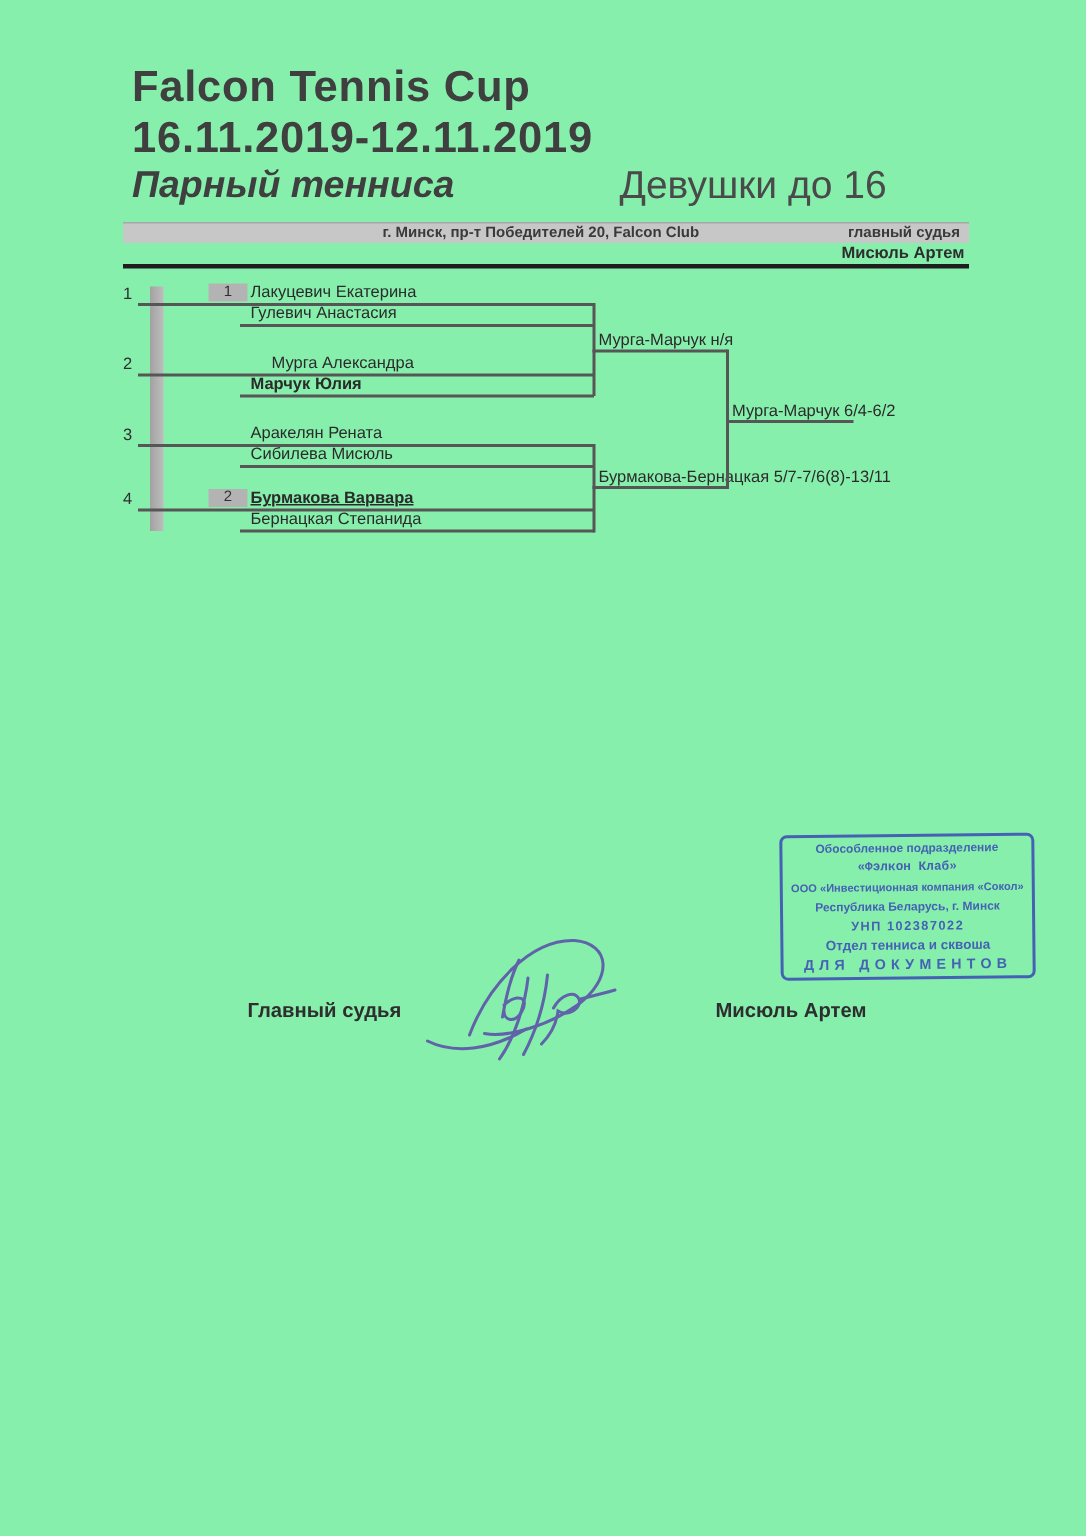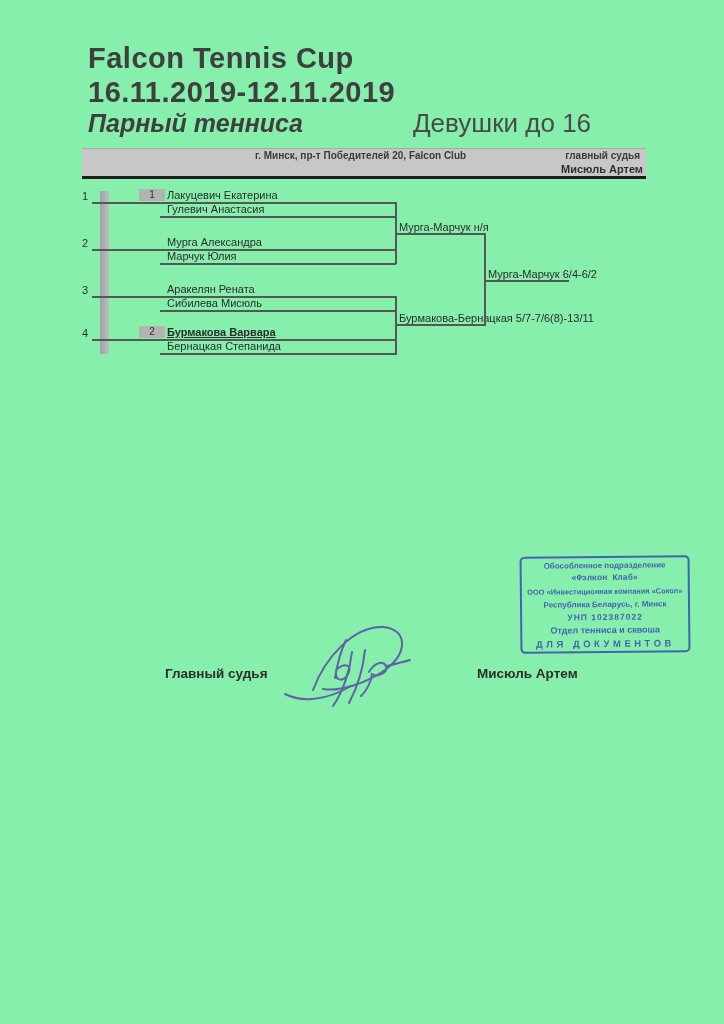--- a/index.html
+++ b/index.html
@@ -11,21 +11,21 @@
     color:#333;
   }
   .t { position:absolute; white-space:nowrap; }
   
   .title   { font-size:29px; font-weight:bold; color:#3f3f3f; letter-spacing:0.5px; }
   .dates   { font-size:29px; font-weight:bold; color:#3f3f3f; letter-spacing:0.5px; }
   .evtype  { font-size:25px; font-weight:bold; font-style:italic; color:#3f3f3f; }
   .agegrp  { font-size:26px; color:#4a4a4a; }
   
   .bar { position:absolute; left:82px; width:564px; background:#c7c7c7; }
-  .bar-top { top:148px; height:31px; border-top:1px solid #a8a8a8; }
+  .bar-top { top:148px; height:14px; border-top:1px solid #a8a8a8; }
   .bar-cols { top:180px; height:12px; }
   .bar-label { position:absolute; top:1px; font-size:10px; font-weight:bold; color:#3a3a3a; white-space:nowrap; }
   .col-label { position:absolute; top:0px; font-size:9.5px; color:#3a3a3a; white-space:nowrap; }
   .referee-row { position:absolute; left:82px; top:163px; width:561px; text-align:right;
                  font-size:11px; font-weight:bold; color:#2e2e2e; }
   .rule-thick { position:absolute; left:82px; top:176px; width:564px; height:3px; background:#1e1e1e; }
   
   .strip { position:absolute; left:100px; top:191px; width:9px; height:163px;
            background:linear-gradient(to right,#a2a2a2,#bdbdbd); }
   .num  { font-size:11px; color:#2f2f2f; }
@@ -79,22 +79,22 @@
   <div class="t num" style="left:82px; top:327px;">4</div>
 
   <div class="seedbox" style="left:139px; top:189px;">1</div>
   <div class="seedbox" style="left:139px; top:326px;">2</div>
 
   <div class="t name" style="left:167px; top:189px;">Лакуцевич Екатерина</div>
   <div class="t name" style="left:167px; top:203px;">Гулевич Анастасия</div>
   <div class="hline" style="left:92px;  top:202px; width:304px;"></div>
   <div class="hline" style="left:160px; top:216px; width:236px;"></div>
 
-  <div class="t name" style="left:167px; top:236px;">Мурга Александра</div>
-  <div class="t name" style="left:167px; top:250px;">Марчук Юлия</div>
+  <div class="t name" style="left:181px; top:236px;">Мурга Александра</div>
+  <div class="t name" style="left:167px; top:250px;font-weight:bold;">Марчук Юлия</div>
   <div class="hline" style="left:92px;  top:249px; width:304px;"></div>
   <div class="hline" style="left:160px; top:263px; width:236px;"></div>
 
   <div class="vline" style="left:395px; top:202px; height:62px;"></div>
   <div class="t result" style="left:399px; top:221px;">Мурга-Марчук н/я</div>
   <div class="hline" style="left:395px; top:233px; width:90px;"></div>
 
   <div class="t name" style="left:167px; top:283px;">Аракелян Рената</div>
   <div class="t name" style="left:167px; top:297px;">Сибилева Мисюль</div>
   <div class="hline" style="left:92px;  top:296px; width:304px;"></div>

